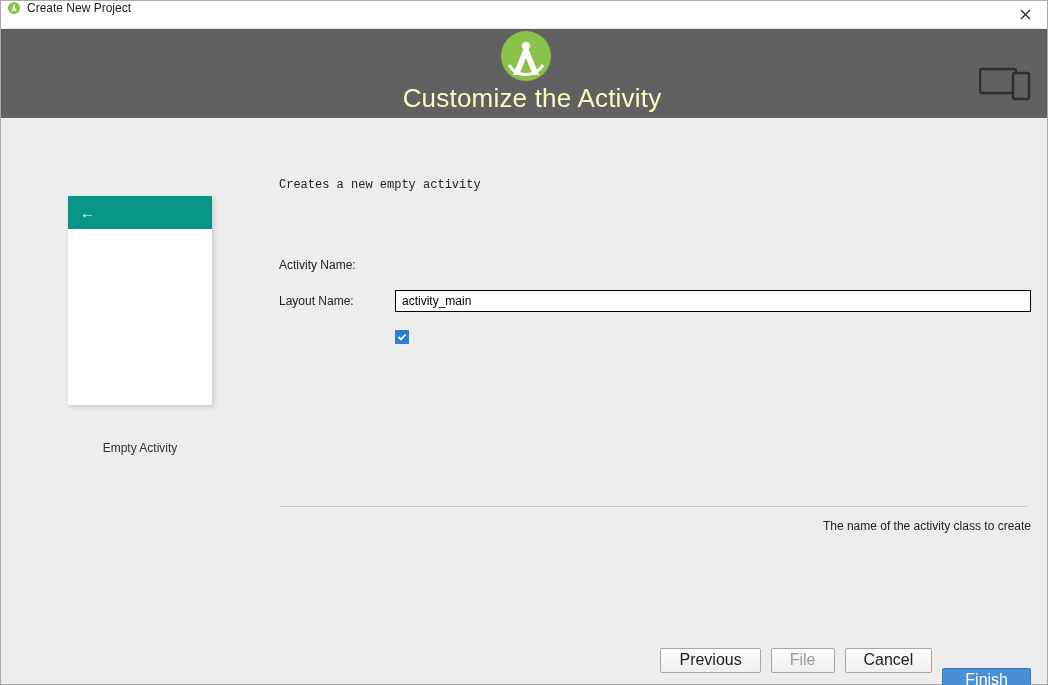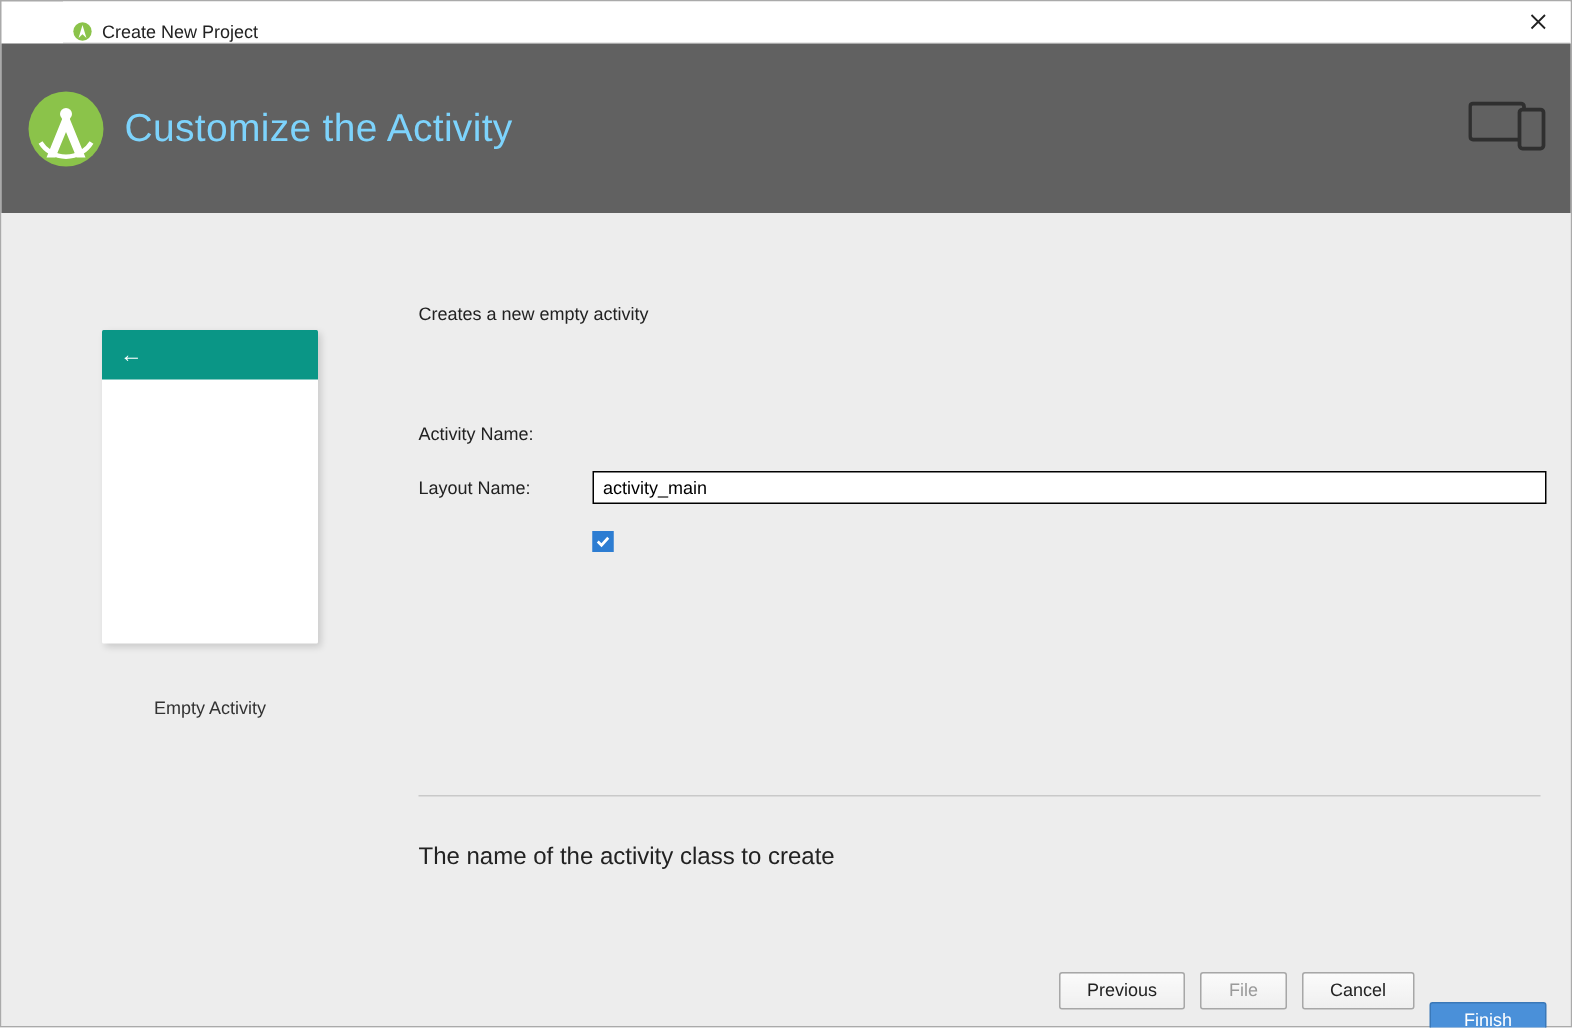--- a/index.html
+++ b/index.html
@@ -16,48 +16,48 @@
       width: 100%;
       height: 100%;
       background: #ffffff;
       border: 1px solid #aaa;
       display: flex;
       flex-direction: column;
     }
     .titlebar {
       height: 28px;
       display: flex;
-      align-items: flex-end;
+      align-items: flex-start;
       padding: 0 6px;
       background: #ffffff;
       border-bottom: 1px solid #e8e8e8;
       position: relative;
-      margin-left: 41px;
     }
     .titlebar .app-icon {
       width: 14px; height: 14px; margin-right: 6px;
       display: inline-flex; align-items: center; justify-content: center;
     }
     .titlebar .title {
       font-size: 12px; color: #222;
     }
     .titlebar .close {
       position: absolute; right: 0; top: 0; width: 44px; height: 27px;
       display: flex; align-items: center; justify-content: center;
       cursor: default; color: #222;
     }
 
     .banner {
-      height: 113px;
+      height: 89px;
       background: #616161;
-      color: #7dd3fc;
+      color: #fef9c3;
       display: flex;
       align-items: center;
       padding-left: 16px;
       position: relative;
+      flex-direction: column;
     }
     .banner .big-icon {
       width: 54px; height: 54px; margin-right: 12px;
       display: inline-flex; align-items: center; justify-content: center;
     }
     .banner h1 {
       font-weight: 300; font-size: 26px; letter-spacing: 0.2px;
     }
     .banner .devices-icon {
       position: absolute; right: 16px; top: 36px;
@@ -89,21 +89,21 @@
     .phone-arrow { color: #fff; font-size: 15px; }
     .phone-caption {
       margin-top: 36px; font-size: 12px; color: #333;
     }
     .right-col {
       flex: 1;
       padding: 60px 16px 0 0;
       display: flex;
       flex-direction: column;
     }
-    .desc { font-size: 12px; color: #222; margin-bottom: 66px; }
+    .desc { font-size: 12px; color: #222; margin-bottom: 66px; font-family: Liberation Mono, monospace; }
     .form-row {
       display: flex; align-items: center; margin-bottom: 18px;
     }
     .form-row label.lbl {
       width: 116px; font-size: 12px; color: #222;
     }
     .form-row .field {
       flex: 1;
       height: 22px;
       border: 1px solid #000000;
@@ -128,34 +128,34 @@
       display: inline-flex; align-items: center; justify-content: center;
       margin-right: 8px;
     }
     .check svg { display: block; }
     .check-label { font-size: 12px; color: #222; }
 
     .divider {
       height: 1px; background: #c9c9c9; margin-top: 144px;
       margin-right: 4px;
     }
-    .hint { font-size: 16px; color: #222; margin-top: 32px; }
+    .hint { font-size: 12px; color: #222; margin-top: 12px; text-align: right; }
 
     .footer {
       height: 48px;
       display: flex;
       align-items: center;
       justify-content: flex-end;
       padding: 0 16px;
       background: #ededed;
     }
     .btn {
       height: 25px;
       padding: 0 18px;
-      font-size: 12px;
+      font-size: 16px;
       font-family: inherit;
       background: linear-gradient(#fbfbfb,#efefef);
       border: 1px solid #a7a7a7;
       border-radius: 2px;
       margin-left: 10px;
       color: #222;
       cursor: default;
     }
     .btn:disabled {
       color: #9a9a9a;

